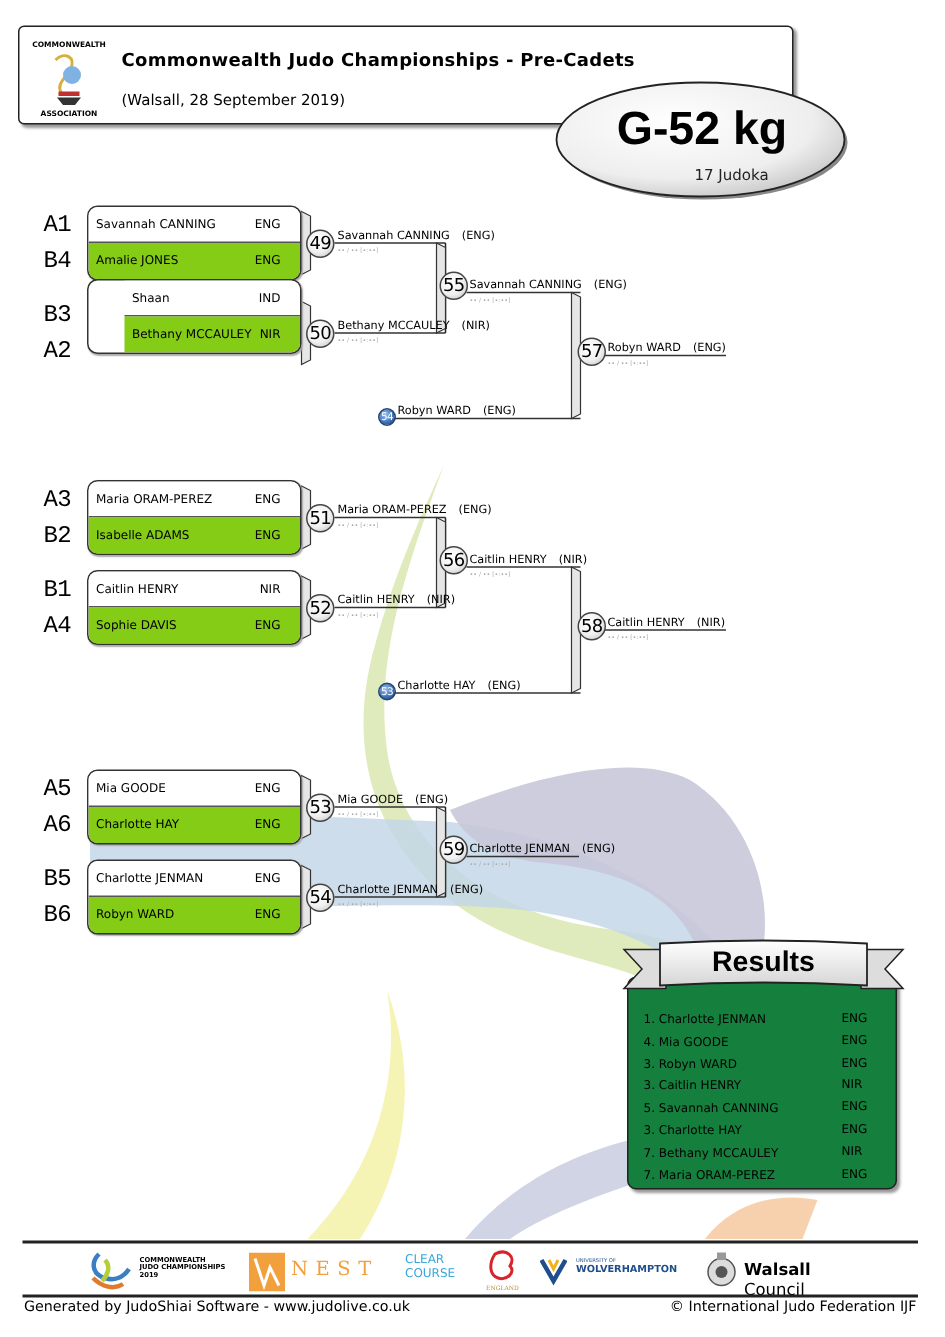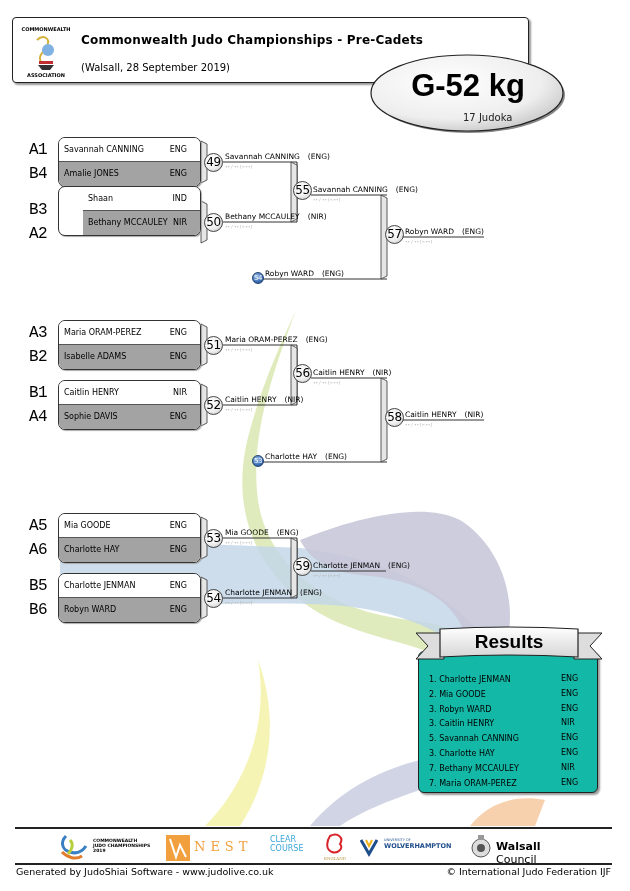--- a/index.html
+++ b/index.html
@@ -27,41 +27,41 @@
   
   #bracket { position: absolute; left: 0; top: 0; width: 630px; height: 891px; z-index: 2; }
   .pool-label { position: absolute; font-family: Liberation Mono, monospace; font-size: 16px;
     width: 30px; left: 29px; letter-spacing: -0.5px; }
   .pair-box { position: absolute; left: 58px; width: 143px; height: 50px;
     border: 1.5px solid #333; border-radius: 7px; overflow: hidden; background: #fff;
     box-shadow: 1px 1px 1px #aaa; }
   .pair-row { position: relative; height: 24px; font-size: 8px;
     font-family: "DejaVu Sans", sans-serif; }
   .pair-row.top { background: #ffffff; border-bottom: 1px solid #555; }
-  .pair-row.bottom { background: #a3a3a3; }
+  .pair-row.bottom { background: #84cc16; }
   .pair-row .nm { position: absolute; left: 5px; top: 7px; }
   .pair-row .ct { position: absolute; right: 13px; top: 7px; }
 
   .match-num { position: absolute; width: 19px; height: 19px; border-radius: 50%;
     border: 1px solid #444; background: radial-gradient(circle at 40% 35%, #fff 0%, #f0f0f0 55%, #bdbdbd 100%);
     font-size: 12px; line-height: 17px; text-align: center; font-family: "DejaVu Sans", sans-serif;
     letter-spacing: -0.5px; }
   .match-num.bye { background: radial-gradient(circle at 40% 35%, #9cc0ea 0%, #3a6eb5 60%, #1d3f78 100%);
     color: #fff; font-size: 7px; line-height: 17px; width: 12px; height: 12px; line-height: 11px;
     border: 1px solid #26456f; }
 
   .winner { position: absolute; font-size: 7.5px; font-family: "DejaVu Sans", sans-serif;
     white-space: nowrap; }
   .winner .w-ct { margin-left: 8px; }
   .score { position: absolute; font-size: 4px; color: #aaa; font-family: "DejaVu Sans", sans-serif;
     white-space: nowrap; }
 
   
   .results-box { position: absolute; left: 418px; top: 651px; width: 180px; height: 142px;
-    border: 1.5px solid #222; border-radius: 6px; background: #14b8a6; box-shadow: 2px 2px 2px #999; z-index: 2; }
+    border: 1.5px solid #222; border-radius: 6px; background: #15803d; box-shadow: 2px 2px 2px #999; z-index: 2; }
   .results-ribbon { position: absolute; left: 414px; top: 625px; width: 190px; height: 42px; z-index: 3; }
   .results-title { position: absolute; left: 414px; top: 631px; width: 190px; text-align: center;
     font-family: "Liberation Sans", sans-serif; font-weight: bold; font-size: 19px; z-index: 4; }
   .results-list { position: absolute; left: 10px; top: 23px; width: 165px; }
   .result-row { position: relative; height: 14.8px; font-size: 8px; font-family: "DejaVu Sans", sans-serif; }
   .result-row .r-name { position: absolute; left: 0; top: 0; }
   .result-row .r-ct { position: absolute; left: 132px; top: -1px; }
 
   
   .footer-line { position: absolute; left: 15px; width: 597px; height: 2px; background: #222; z-index: 2; }
@@ -255,21 +255,21 @@
     <div class="score" style="left: 313px; top: 573px;">∙∙ / ∙∙ [∙:∙∙]</div>
   </div>
 
 <div class="results-box">
   <div class="results-list" id="results-list">
       <div class="result-row">
         <span class="r-name">1. Charlotte JENMAN</span>
         <span class="r-ct">ENG</span>
       </div>
       <div class="result-row">
-        <span class="r-name">2. Mia GOODE</span>
+        <span class="r-name">4. Mia GOODE</span>
         <span class="r-ct">ENG</span>
       </div>
       <div class="result-row">
         <span class="r-name">3. Robyn WARD</span>
         <span class="r-ct">ENG</span>
       </div>
       <div class="result-row">
         <span class="r-name">3. Caitlin HENRY</span>
         <span class="r-ct">NIR</span>
       </div>

